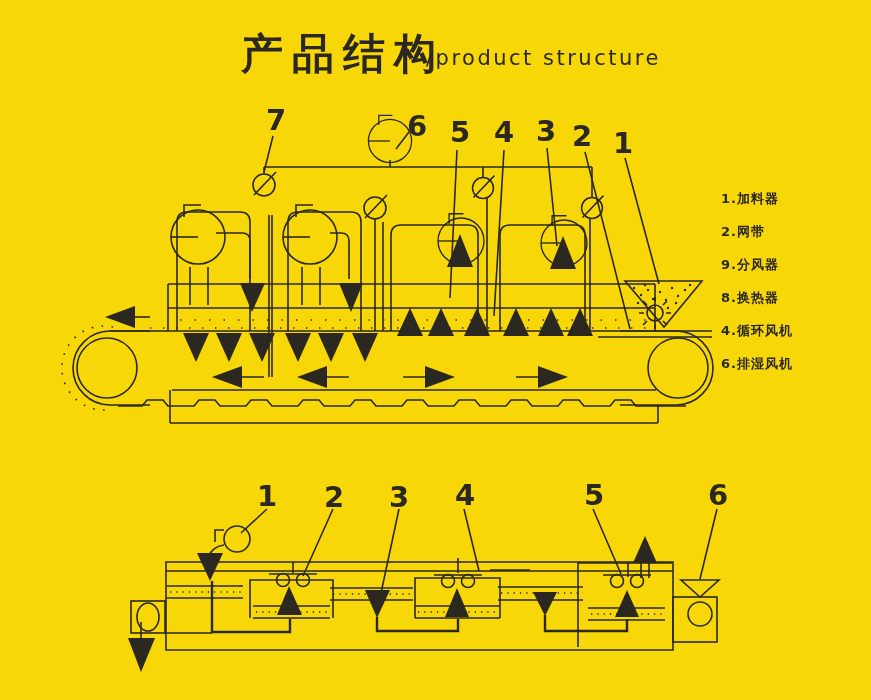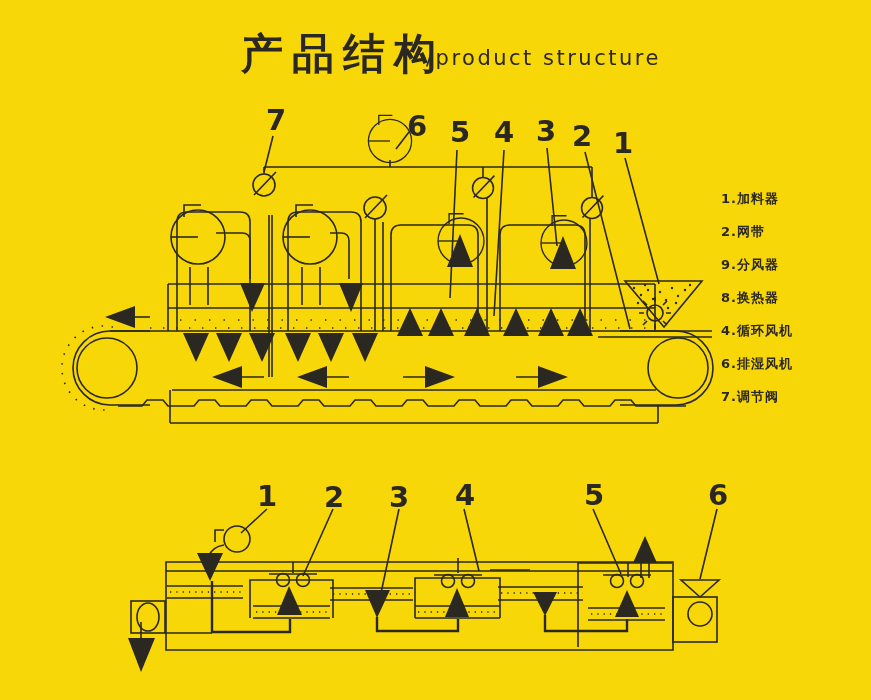--- a/index.html
+++ b/index.html
@@ -27,21 +27,20 @@
   <div class="title-zh">产品结构</div>
   <div class="title-en">/product structure</div>
 
   <div class="legend">
     <div class="legend-item">1.加料器</div>
     <div class="legend-item">2.网带</div>
     <div class="legend-item">9.分风器</div>
     <div class="legend-item">8.换热器</div>
     <div class="legend-item">4.循环风机</div>
     <div class="legend-item">6.排湿风机</div>
-    <div class="legend-item">7.调节阀</div>
   </div>
 
   <div class="callout" style="left:266px;top:106px">7</div>
   <div class="callout" style="left:407px;top:112px">6</div>
   <div class="callout" style="left:450px;top:118px">5</div>
   <div class="callout" style="left:494px;top:118px">4</div>
   <div class="callout" style="left:536px;top:117px">3</div>
   <div class="callout" style="left:572px;top:122px">2</div>
   <div class="callout" style="left:613px;top:129px">1</div>
 

